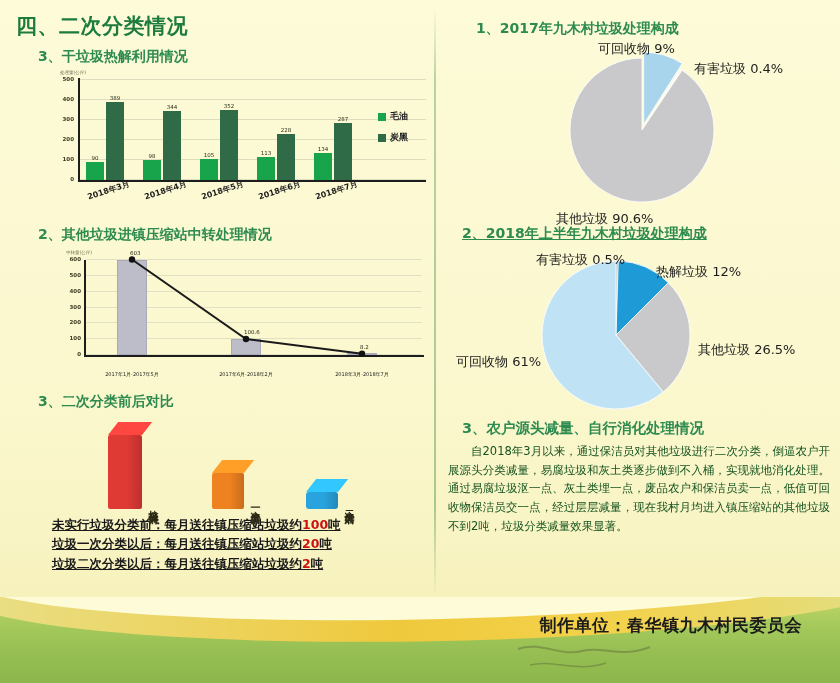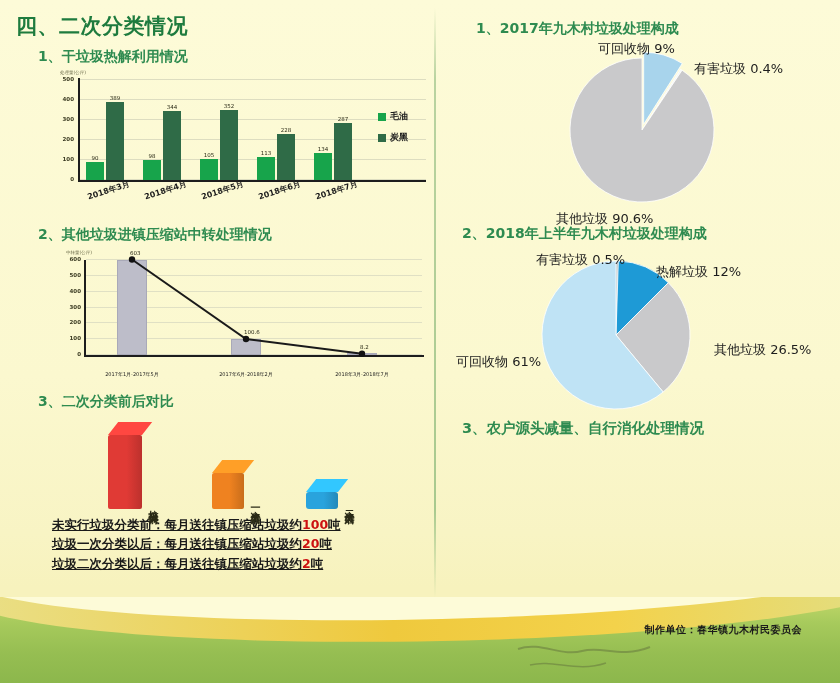--- a/index.html
+++ b/index.html
@@ -31,21 +31,21 @@
     transform: rotate(-1.2deg);
   }
   .footer-band .swoosh2 {
     position:absolute; left:-5%; top:-40px; width:115%; height:62px;
     background: #fdfbd8;
     border-radius: 0 0 55% 55% / 0 0 100% 100%;
     transform: rotate(-1.4deg);
   }
   .footer-credit {
     position: absolute; right: 38px; bottom: 46px;
-    font-size: 10px; font-weight: bold; color: #1b1b1b;
+    font-size: 17px; font-weight: bold; color: #1b1b1b;
     letter-spacing: .5px; white-space: nowrap;
   }
   .signature {
     position:absolute; right: 180px; bottom: 2px;
     width: 150px; height: 42px; opacity: .45;
   }
   
   .h-main {
     color: #1e7b3e; font-weight: bold; letter-spacing: .5px;
     font-size: 21px; white-space: nowrap;
@@ -118,21 +118,21 @@
 <body>
 
 <div class="poster">
   <div class="sep-line"></div>
 
   <div class="colL">
 
     <div class="h-main">四、二次分类情况</div>
 
     <div class="sec" style="margin-top:8px;">
-      <div class="h-sub" style="padding-left:22px;">1、干垃圾热解利用情况</div>
+      <div class="h-sub" style="padding-left:22px;">3、干垃圾热解利用情况</div>
 
       <div class="barchart">
         <div class="bc-ytitle">处理量(公斤)</div>
         <div class="bc-axisY"></div>
         <div class="bc-axisX"></div>
         <div class="bc-plot" id="bc-plot">
             <div class="bc-grid" style="bottom: 0px;">
               <span class="bc-ylab">0</span>
             </div>
             <div class="bc-grid" style="bottom: 20px;">
@@ -295,37 +295,38 @@
             <path d="M 194 92 L 232.57952923848774 31.208389363854913 A 72 72 0 0 1 234.09504438714953 32.19709525790149 Z" fill="#f3f6f8" stroke="#ffffff" stroke-width="0.8"></path>
             <path d="M 194 92 L 234.09504438714953 32.19709525790149 A 72 72 0 1 1 193.99999999999991 20 Z" fill="#c9c9cb" stroke="#ffffff" stroke-width="0.8"></path>
           </svg>
           <div class="pie-lab" style="left: 150px; top: 2px;">可回收物 9%</div>
           <div class="pie-lab" style="left: 246px; top: 22px;">有害垃圾 0.4%</div>
           <div class="pie-lab" style="left: 108px; top: 172px;">其他垃圾 90.6%</div>
         </div>
     </div>
 
     <div class="sec" style="margin-top:2px;">
-      <div class="h-sub" style="padding-left:14px;">2、2018年上半年九木村垃圾处理构成</div>
+      <div class="h-sub" style="padding-left:14px;text-decoration:underline;">2、2018年上半年九木村垃圾处理构成</div>
       <div class="pie-wrap" id="pie2" style="height:180px">
           <svg viewBox="0 0 386 180" style="position:absolute;left:0;top:0;width:386px;height:100%;overflow:visible">
             <path d="M 168 92 L 168 18 A 74 74 0 0 1 170.3243961717815 18.03651453293587 Z" fill="#9aa7ae" stroke="#ffffff" stroke-width="0.8"></path>
             <path d="M 168 92 L 170.3243961717815 18.03651453293587 A 74 74 0 0 1 220.3259018078045 39.67409819219547 Z" fill="#1e9ad6" stroke="#ffffff" stroke-width="0.8"></path>
             <path d="M 168 92 L 220.3259018078045 39.67409819219547 A 74 74 0 0 1 215.16937524140303 149.01797996540841 Z" fill="#c9c9cb" stroke="#ffffff" stroke-width="0.8"></path>
             <path d="M 168 92 L 215.16937524140303 149.01797996540841 A 74 74 0 1 1 168 18 Z" fill="#bfe3f5" stroke="#ffffff" stroke-width="0.8"></path>
           </svg>
           <div class="pie-lab" style="left: 88px; top: 8px;">有害垃圾 0.5%</div>
           <div class="pie-lab" style="left: 208px; top: 20px;">热解垃圾 12%</div>
-          <div class="pie-lab" style="left: 266px; top: 98px; text-align: right;">其他垃圾 26.5%</div>
+          <div class="pie-lab" style="left: 250px; top: 98px; text-align: right;">其他垃圾 26.5%</div>
           <div class="pie-lab" style="left: 8px; top: 110px;">可回收物 61%</div>
         </div>
     </div>
 
     <div class="sec" style="margin-top:-4px;">
       <div class="h-sub" style="padding-left:14px;font-size:14.5px;">3、农户源头减量、自行消化处理情况</div>
+      <div class="para">自2018年3月以来，通过保洁员对其他垃圾进行二次分类，倒逼农户开展源头分类减量，易腐垃圾和灰土类逐步做到不入桶，实现就地消化处理。通过易腐垃圾沤一点、灰土类埋一点，废品农户和保洁员卖一点，低值可回收物保洁员交一点，经过层层减量，现在我村月均进入镇压缩站的其他垃圾不到2吨，垃圾分类减量效果显著。</div>
     </div>
   </div>
 
   <div class="footer-band">
     <div class="swoosh"></div>
     <div class="swoosh2"></div>
     <svg class="signature" viewBox="0 0 150 42">
       <path d="M8 10 C 30 2, 52 18, 72 12 C 92 6, 110 20, 140 8" stroke="#5d6b3a" stroke-width="2" fill="none"></path>
       <path d="M20 26 C 44 20, 66 34, 96 24" stroke="#5d6b3a" stroke-width="1.6" fill="none"></path>
     </svg>

